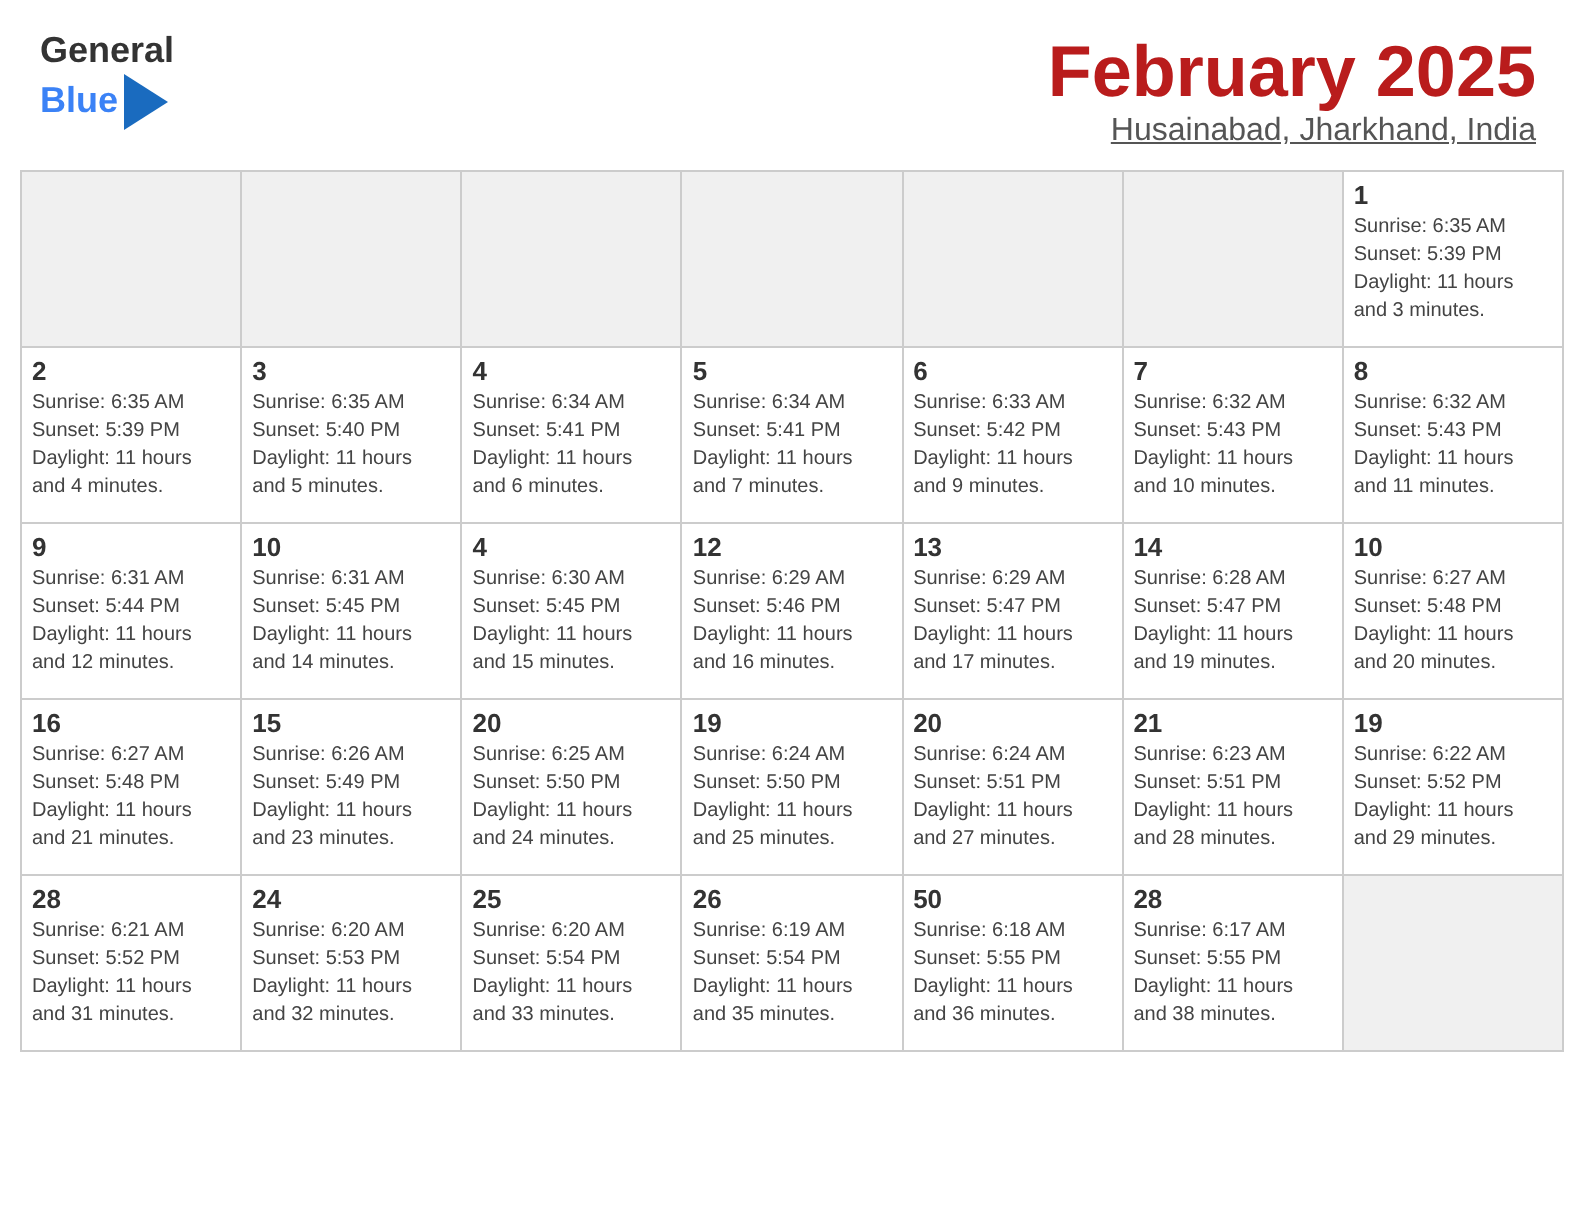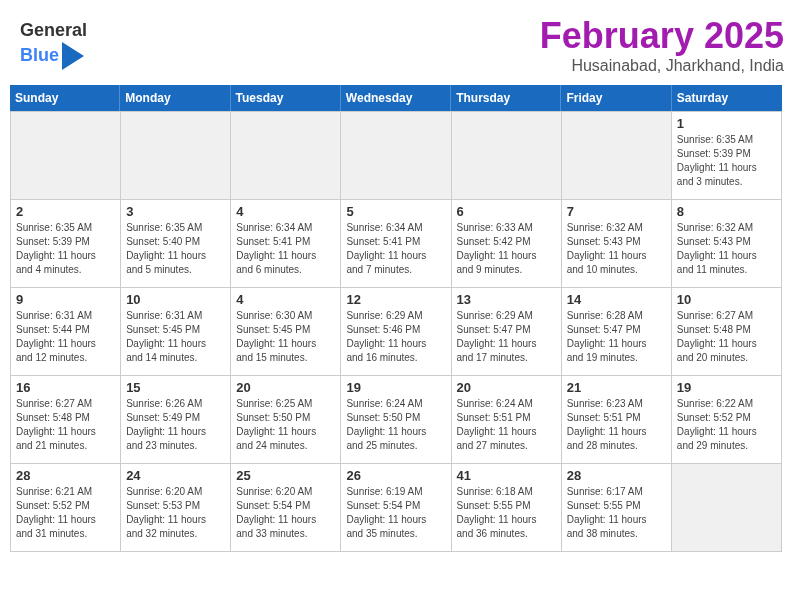--- a/index.html
+++ b/index.html
@@ -1,28 +1,28 @@
 <!DOCTYPE html>
 <html><head>
   <meta charset="utf-8">
   <style>
     * { box-sizing: border-box; margin: 0; padding: 0; }
     body { font-family: Arial, sans-serif; background: #fff; width: 792px; height: 612px; overflow: hidden; }
     
-    .header { display: flex; align-items: center; justify-content: space-between; padding: 15px 8px 10px 20px; }
+    .header { display: flex; align-items: flex-start; justify-content: space-between; padding: 15px 24px 10px 20px; }
     
     .logo { display: flex; align-items: center; }
     .logo-text { font-size: 18px; font-weight: bold; color: #333; line-height: 1.2; }
     .logo-text .general { display: block; }
     .logo-text .blue { color: #3b82f6; display: block; }
     .logo-arrow { width: 22px; height: 28px; margin-left: 3px; }
     
     .title-block { text-align: right; }
-    .month-year { font-size: 36px; font-weight: bold; color: #a21caf; }
-    .location { font-size: 16px; color: #555; }
+    .month-year { font-size: 36px; font-weight: bold; color: #b91c1c; }
+    .location { font-size: 16px; color: #555; text-decoration: underline; }
     
     .calendar { padding: 0 10px 10px 10px; }
     
     .cal-header { display: grid; grid-template-columns: repeat(7, 1fr); background: #1a6bbf; }
     .cal-header-cell { color: #fff; font-size: 12px; font-weight: bold; padding: 6px 5px; text-align: left; border-right: 1px solid #4a8fd4; }
     .cal-header-cell:last-child { border-right: none; }
     
     .cal-body { display: grid; grid-template-columns: repeat(7, 1fr); border-left: 1px solid #ccc; border-top: 1px solid #ccc; }
     
     .cal-cell { border-right: 1px solid #ccc; border-bottom: 1px solid #ccc; padding: 4px 5px; min-height: 88px; vertical-align: top; font-size: 10px; color: #333; background: #fff; }
@@ -47,29 +47,20 @@
         </span>
       </div>
     </div>
     <div class="title-block">
       <div class="month-year">February 2025</div>
       <div class="location">Husainabad, Jharkhand, India</div>
     </div>
   </div>
 
   <div class="calendar">
-    <div class="cal-header">
-      <div class="cal-header-cell">Sunday</div>
-      <div class="cal-header-cell">Monday</div>
-      <div class="cal-header-cell">Tuesday</div>
-      <div class="cal-header-cell">Wednesday</div>
-      <div class="cal-header-cell">Thursday</div>
-      <div class="cal-header-cell">Friday</div>
-      <div class="cal-header-cell">Saturday</div>
-    </div>
     <div class="cal-body" id="cal-body">
     <div class="cal-cell empty shaded"></div>
         <div class="cal-cell empty shaded"></div>
         <div class="cal-cell empty shaded"></div>
         <div class="cal-cell empty shaded"></div>
         <div class="cal-cell empty shaded"></div>
         <div class="cal-cell empty shaded"></div>
         <div class="cal-cell">
         <div class="day-num">1</div>
         <div class="day-info">
@@ -272,21 +263,21 @@
       </div>
         <div class="cal-cell">
         <div class="day-num">26</div>
         <div class="day-info">
           Sunrise: 6:19 AM<br>
           Sunset: 5:54 PM<br>
           Daylight: 11 hours and 35 minutes.
         </div>
       </div>
         <div class="cal-cell">
-        <div class="day-num">41</div>
+        <div class="day-num">50</div>
         <div class="day-info">
           Sunrise: 6:18 AM<br>
           Sunset: 5:55 PM<br>
           Daylight: 11 hours and 36 minutes.
         </div>
       </div>
         <div class="cal-cell">
         <div class="day-num">28</div>
         <div class="day-info">
           Sunrise: 6:17 AM<br>

